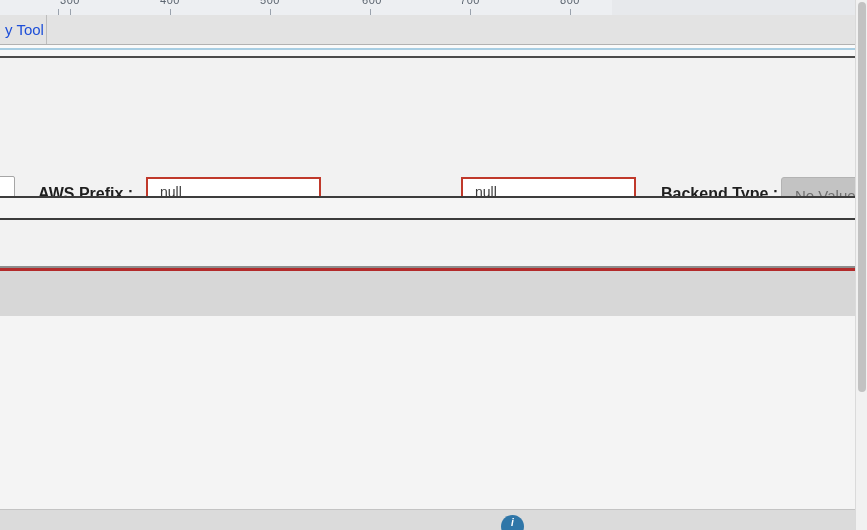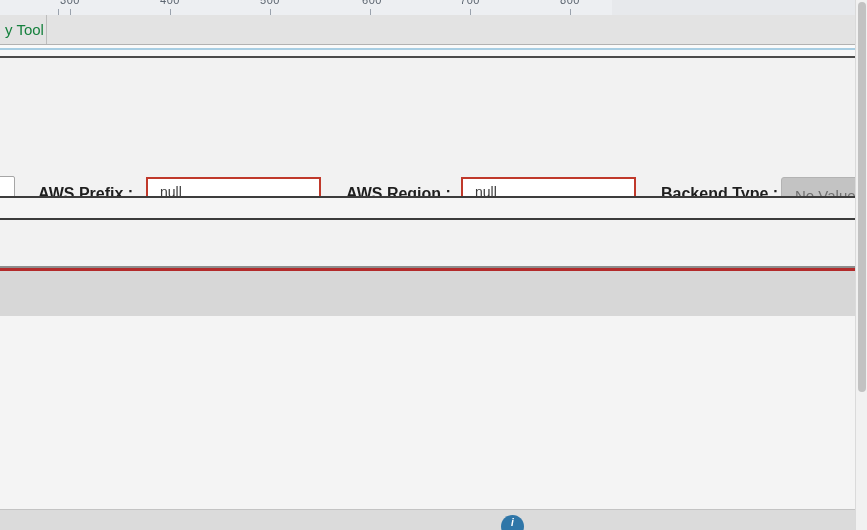--- a/index.html
+++ b/index.html
@@ -15,21 +15,21 @@
       repeating-linear-gradient(to right, #b4bac3 0 1px, transparent 1px 10px);
     background-size:100% 13px,100% 7px,100% 4px;
     background-position:70px 100%,20px 100%,0 100%;
     background-repeat:repeat-x;}
   .rlabel{position:absolute;top:-6px;width:40px;text-align:center;font-size:11px;color:#5c6570;letter-spacing:.5px;}
   .rl0{left:50px;} .rl1{left:150px;} .rl2{left:250px;} .rl3{left:352px;} .rl4{left:450px;} .rl5{left:550px;}
 
   
   .tabbar{position:absolute;left:0;top:15px;width:855px;height:29px;background:#e3e3e3;border-bottom:1px solid #b2b2b2;display:flex;}
   .tab{height:29px;display:flex;align-items:center;box-sizing:border-box;font-size:15px;}
-  .tab-1{width:47px;padding-left:5px;color:#15803d;background:#e3e3e3;border-right:1px solid #bdbdbd;overflow:hidden;white-space:nowrap;}
+  .tab-1{width:47px;padding-left:5px;color:#1d4ed8;background:#e3e3e3;border-right:1px solid #bdbdbd;overflow:hidden;white-space:nowrap;}
   .tab-2{width:96px;justify-content:center;color:#3d3d3d;background:#ebebeb;border-right:1px solid #bdbdbd;}
 
   
   .strip-white-1{position:absolute;left:0;top:45px;width:855px;height:3px;background:#fafafa;}
   .line-blue{position:absolute;left:0;top:48px;width:855px;height:2px;background:#a7cde2;}
   .strip-white-2{position:absolute;left:0;top:50px;width:855px;height:6px;background:#f7f7f7;}
   .line-dark-1{position:absolute;left:0;top:56px;width:855px;height:2px;background:#4b4b4b;}
 
   
   .panel{position:absolute;left:0;top:58px;width:855px;height:138px;background:#f2f2f2;padding-left:36px;}
@@ -90,21 +90,20 @@
   <div class="strip-white-2"></div>
   <div class="line-dark-1"></div>
 
   <div class="panel">
     <div class="cutoff-box"></div>
 
     <span class="flabel lbl-prefix">AWS Prefix :</span>
     <input class="err-input inp-prefix" type="text" value="null" style="">
     <span class="err-dot dot-prefix"></span>
 
-    <span class="flabel lbl-region">AWS Region :</span>
     <input class="err-input inp-region" type="text" value="null" style="">
     <span class="err-dot dot-region"></span>
 
     <span class="flabel lbl-backend">Backend Type :</span>
     <div class="novalue-btn">No Value</div>
   </div>
 
   <div class="line-dark-2"></div>
   <div class="strip-mid"></div>
   <div class="line-dark-3"></div>

